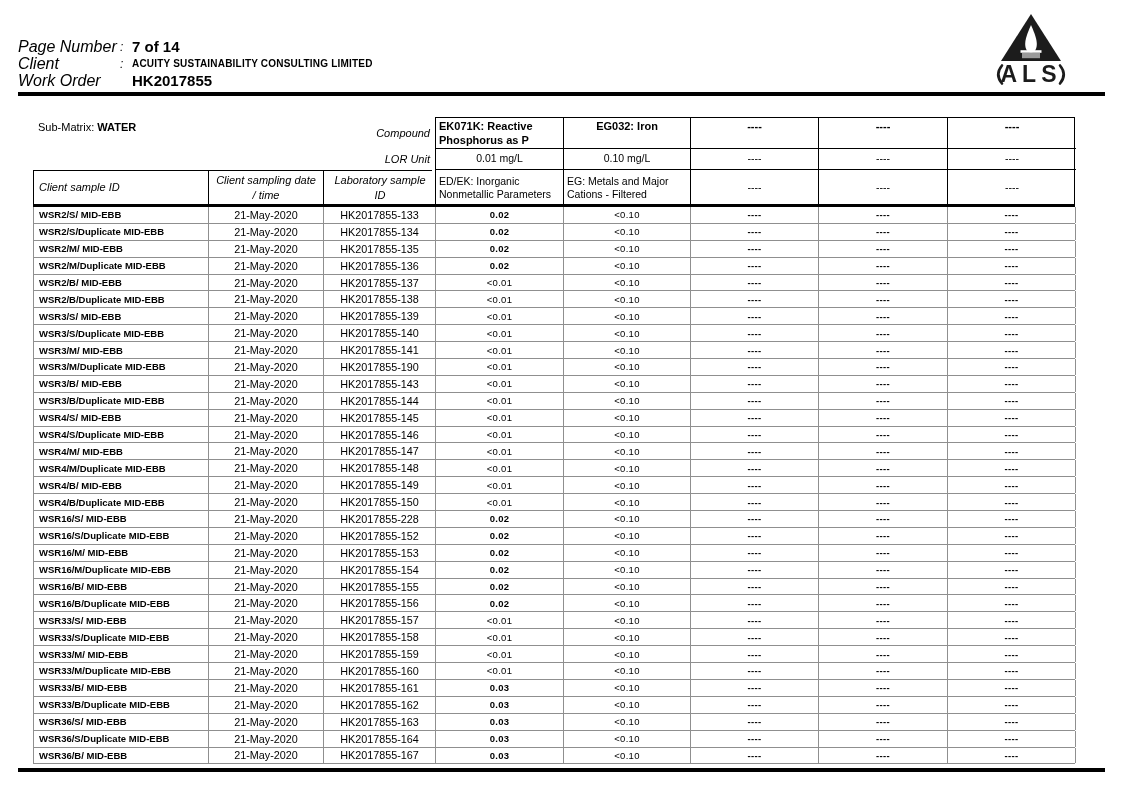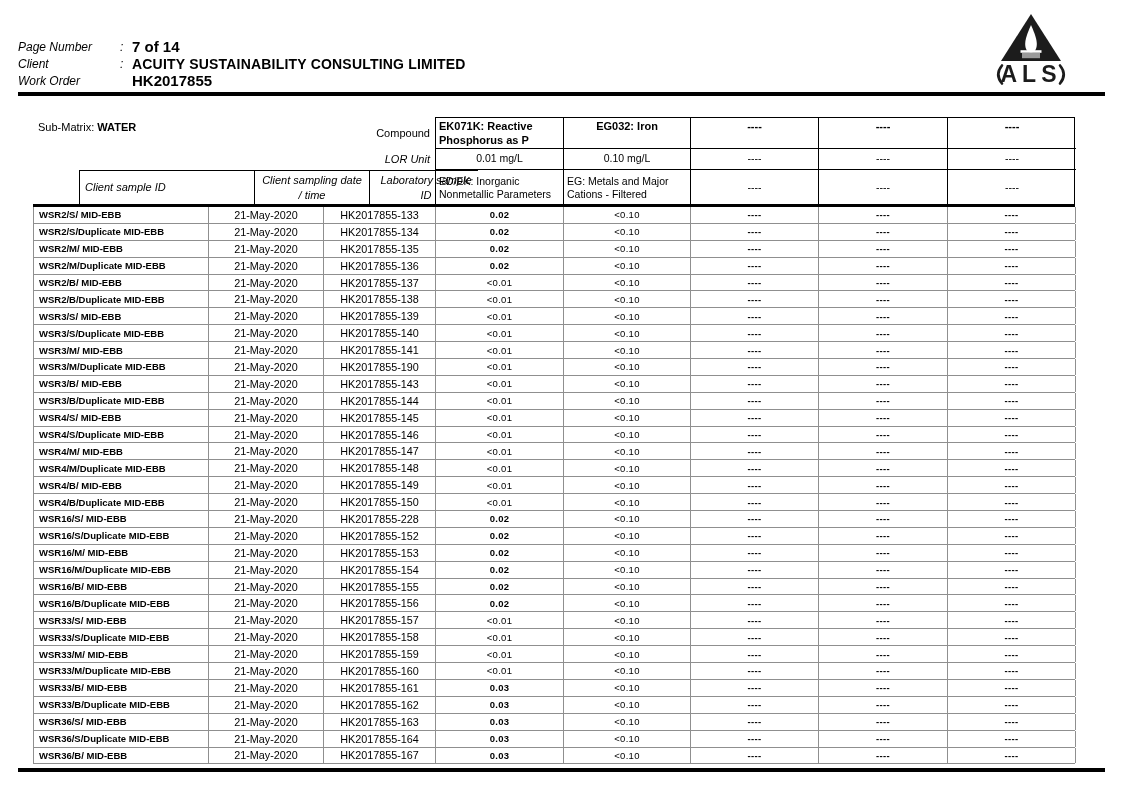--- a/index.html
+++ b/index.html
@@ -7,38 +7,38 @@
   html,body { background:#ffffff; }
   body { font-family:"Liberation Sans", sans-serif; color:#000; }
   #page {
     position:relative; width:1122px; height:794px; background:#fff;
     overflow:hidden;
   }
 
   
   .info-block { position:absolute; left:18px; top:38px; }
   .info-row { display:flex; height:17px; align-items:center; }
-  .info-label { width:102px; font-style:italic; font-size:12px; }
+  .info-label { width:102px; font-style:italic; font-size:16px; }
   .info-colon { width:12px; font-style:italic; font-size:12px; }
   .info-value { font-weight:bold; font-size:15px; }
-  .info-value.caps { font-size:14px; letter-spacing:.2px; }
+  .info-value.caps { font-size:10px; letter-spacing:.2px; }
 
   .logo-wrap { position:absolute; left:988px; top:12px; width:86px; height:78px; }
 
   .rule { position:absolute; background:#000; }
   .rule-top    { left:18px; top:92px;  width:1087px; height:4px; }
   .rule-bottom { left:18px; top:768px; width:1087px; height:3.5px; }
 
   
   .submatrix { position:absolute; left:38px; top:121px; font-size:11px; }
   .submatrix b { font-weight:bold; }
   .compound-label {
     position:absolute; left:230px; top:117px; width:200px; height:31px;
     display:flex; align-items:center; justify-content:flex-end;
-    font-size:11px;
+    font-style:italic; font-size:11px;
   }
   .lor-label {
     position:absolute; left:230px; top:148px; width:200px; height:21px;
     display:flex; align-items:center; justify-content:flex-end;
     font-style:italic; font-size:11px;
   }
 
   .compound-header {
     position:absolute; left:435px; top:117px; width:640px; height:88px;
     display:grid;
@@ -53,21 +53,21 @@
   }
   .ch-cell:nth-child(5n) { border-right:none; }
   .ch-cell.last-row { border-bottom:none; }
   .ch-name { font-weight:bold; font-size:11px; align-items:flex-start; padding-top:2px; }
   .ch-lor { font-size:10.5px; }
   .ch-method { font-size:10.5px; }
 
   .id-header {
     position:absolute; left:33px; top:170px; width:399px; height:35px;
     display:grid; grid-template-columns:175px 115px 112px;
-    border:1px solid #000; border-right:none;margin-left:46px;
+    border:1px solid #000; border-right:none;
   }
   .idh-cell {
     border-right:1px solid #000;
     display:flex; flex-direction:column; justify-content:center;
     font-style:italic; font-size:11px; line-height:1.3; text-align:center;
   }
   .idh-cell:last-child { border-right:none; }
   .idh-cell.left { align-items:flex-start; padding-left:5px; }
 
   .header-bottom-bar { position:absolute; left:33px; top:204px; width:1042px; height:2.5px; background:#000; }

